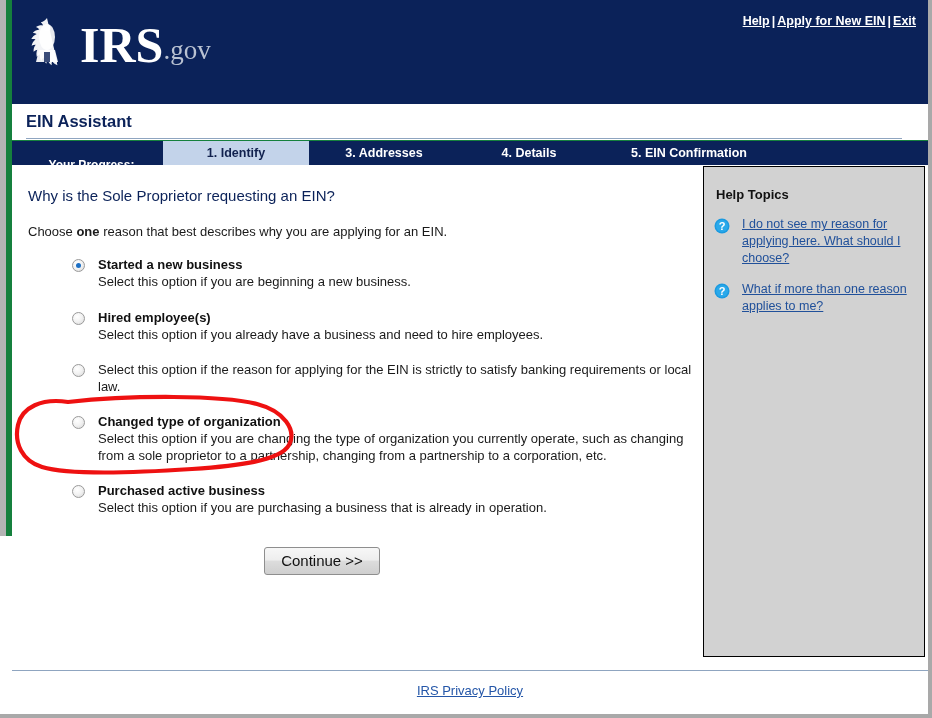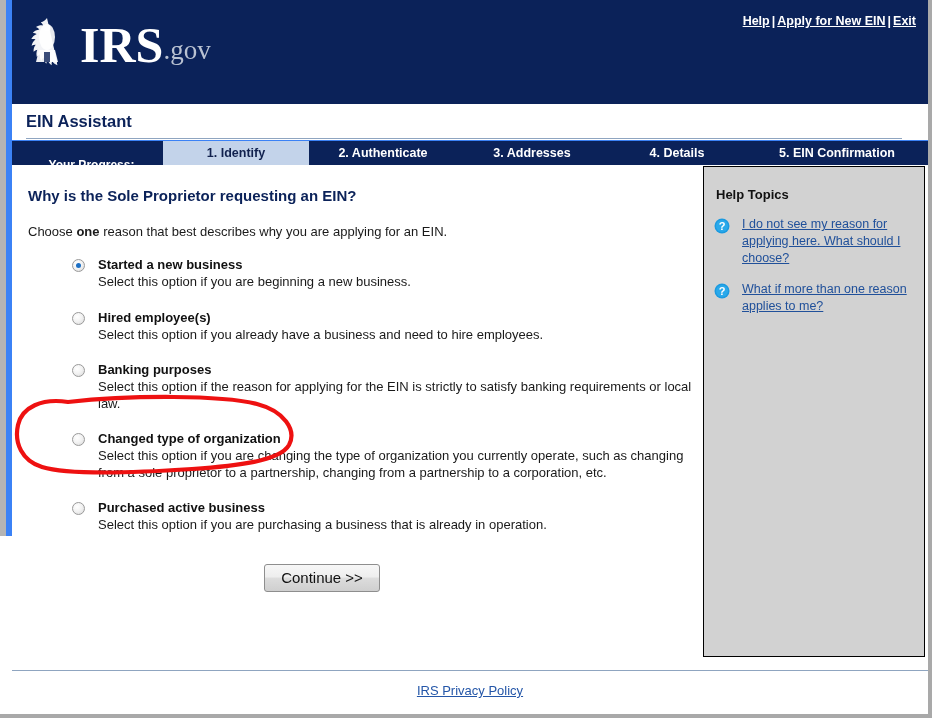--- a/index.html
+++ b/index.html
@@ -18,21 +18,21 @@
     background: #ffffff;
     box-sizing: border-box;
     border-right: 4px solid #a9a9a9;
     border-bottom: 4px solid #a9a9a9;
   }
   #page-inner {
     position: absolute;
     left: 0; top: 0;
     width: 928px;
     height: 536px;
-    background: #3b82f6;
+    background: #15803d;
     box-sizing: border-box;
     border-left: 6px solid #b4b4b4;
   }
 
   
   .masthead {
     position: absolute;
     left: 6px; top: 0;
     width: 922px;
     height: 104px;
@@ -162,21 +162,21 @@
   }
   .main-col {
     position: absolute;
     left: 8px;
     top: 0;
     width: 690px;
   }
   .page-heading {
     margin: 22px 0 0 8px;
     font-size: 15px;
-    font-weight: bold;
+    font-weight: normal;
     color: #0b2259;
   }
   .instruction {
     margin: 20px 4px 0 8px;
     font-size: 13px;
     color: #1a1a1a;
   }
   .instruction b { font-weight: bold; }
 
   .options {
@@ -353,21 +353,20 @@
   </div>
 
   <div class="app-title-bar">
     <div class="app-title">EIN Assistant</div>
     <div class="title-rule"></div>
   </div>
 
   <div class="progress">
     <div class="progress-label">Your Progress:</div>
     <div class="step s1 active">1. Identify</div>
-    <div class="step s2">2. Authenticate</div>
     <div class="step s3">3. Addresses</div>
     <div class="step s4">4. Details</div>
     <div class="step s5">5. EIN Confirmation</div>
   </div>
 
   <div class="content">
 
     <div class="main-col">
       <div class="page-heading">Why is the Sole Proprietor requesting an EIN?</div>
 
@@ -382,21 +381,20 @@
         </div>
 
         <div class="option">
           <span class="radio"></span>
           <span class="opt-label">Hired employee(s)</span>
           <span class="opt-desc">Select this option if you already have a business and need to hire employees.</span>
         </div>
 
         <div class="option">
           <span class="radio"></span>
-          <span class="opt-label">Banking purposes</span>
           <span class="opt-desc">Select this option if the reason for applying for the EIN is strictly to satisfy banking requirements or local law.</span>
         </div>
 
         <div class="option">
           <span class="radio"></span>
           <span class="opt-label">Changed type of organization</span>
           <span class="opt-desc">Select this option if you are changing the type of organization you currently operate, such as changing from a sole proprietor to a partnership, changing from a partnership to a corporation, etc.</span>
         </div>
 
         <div class="option">

